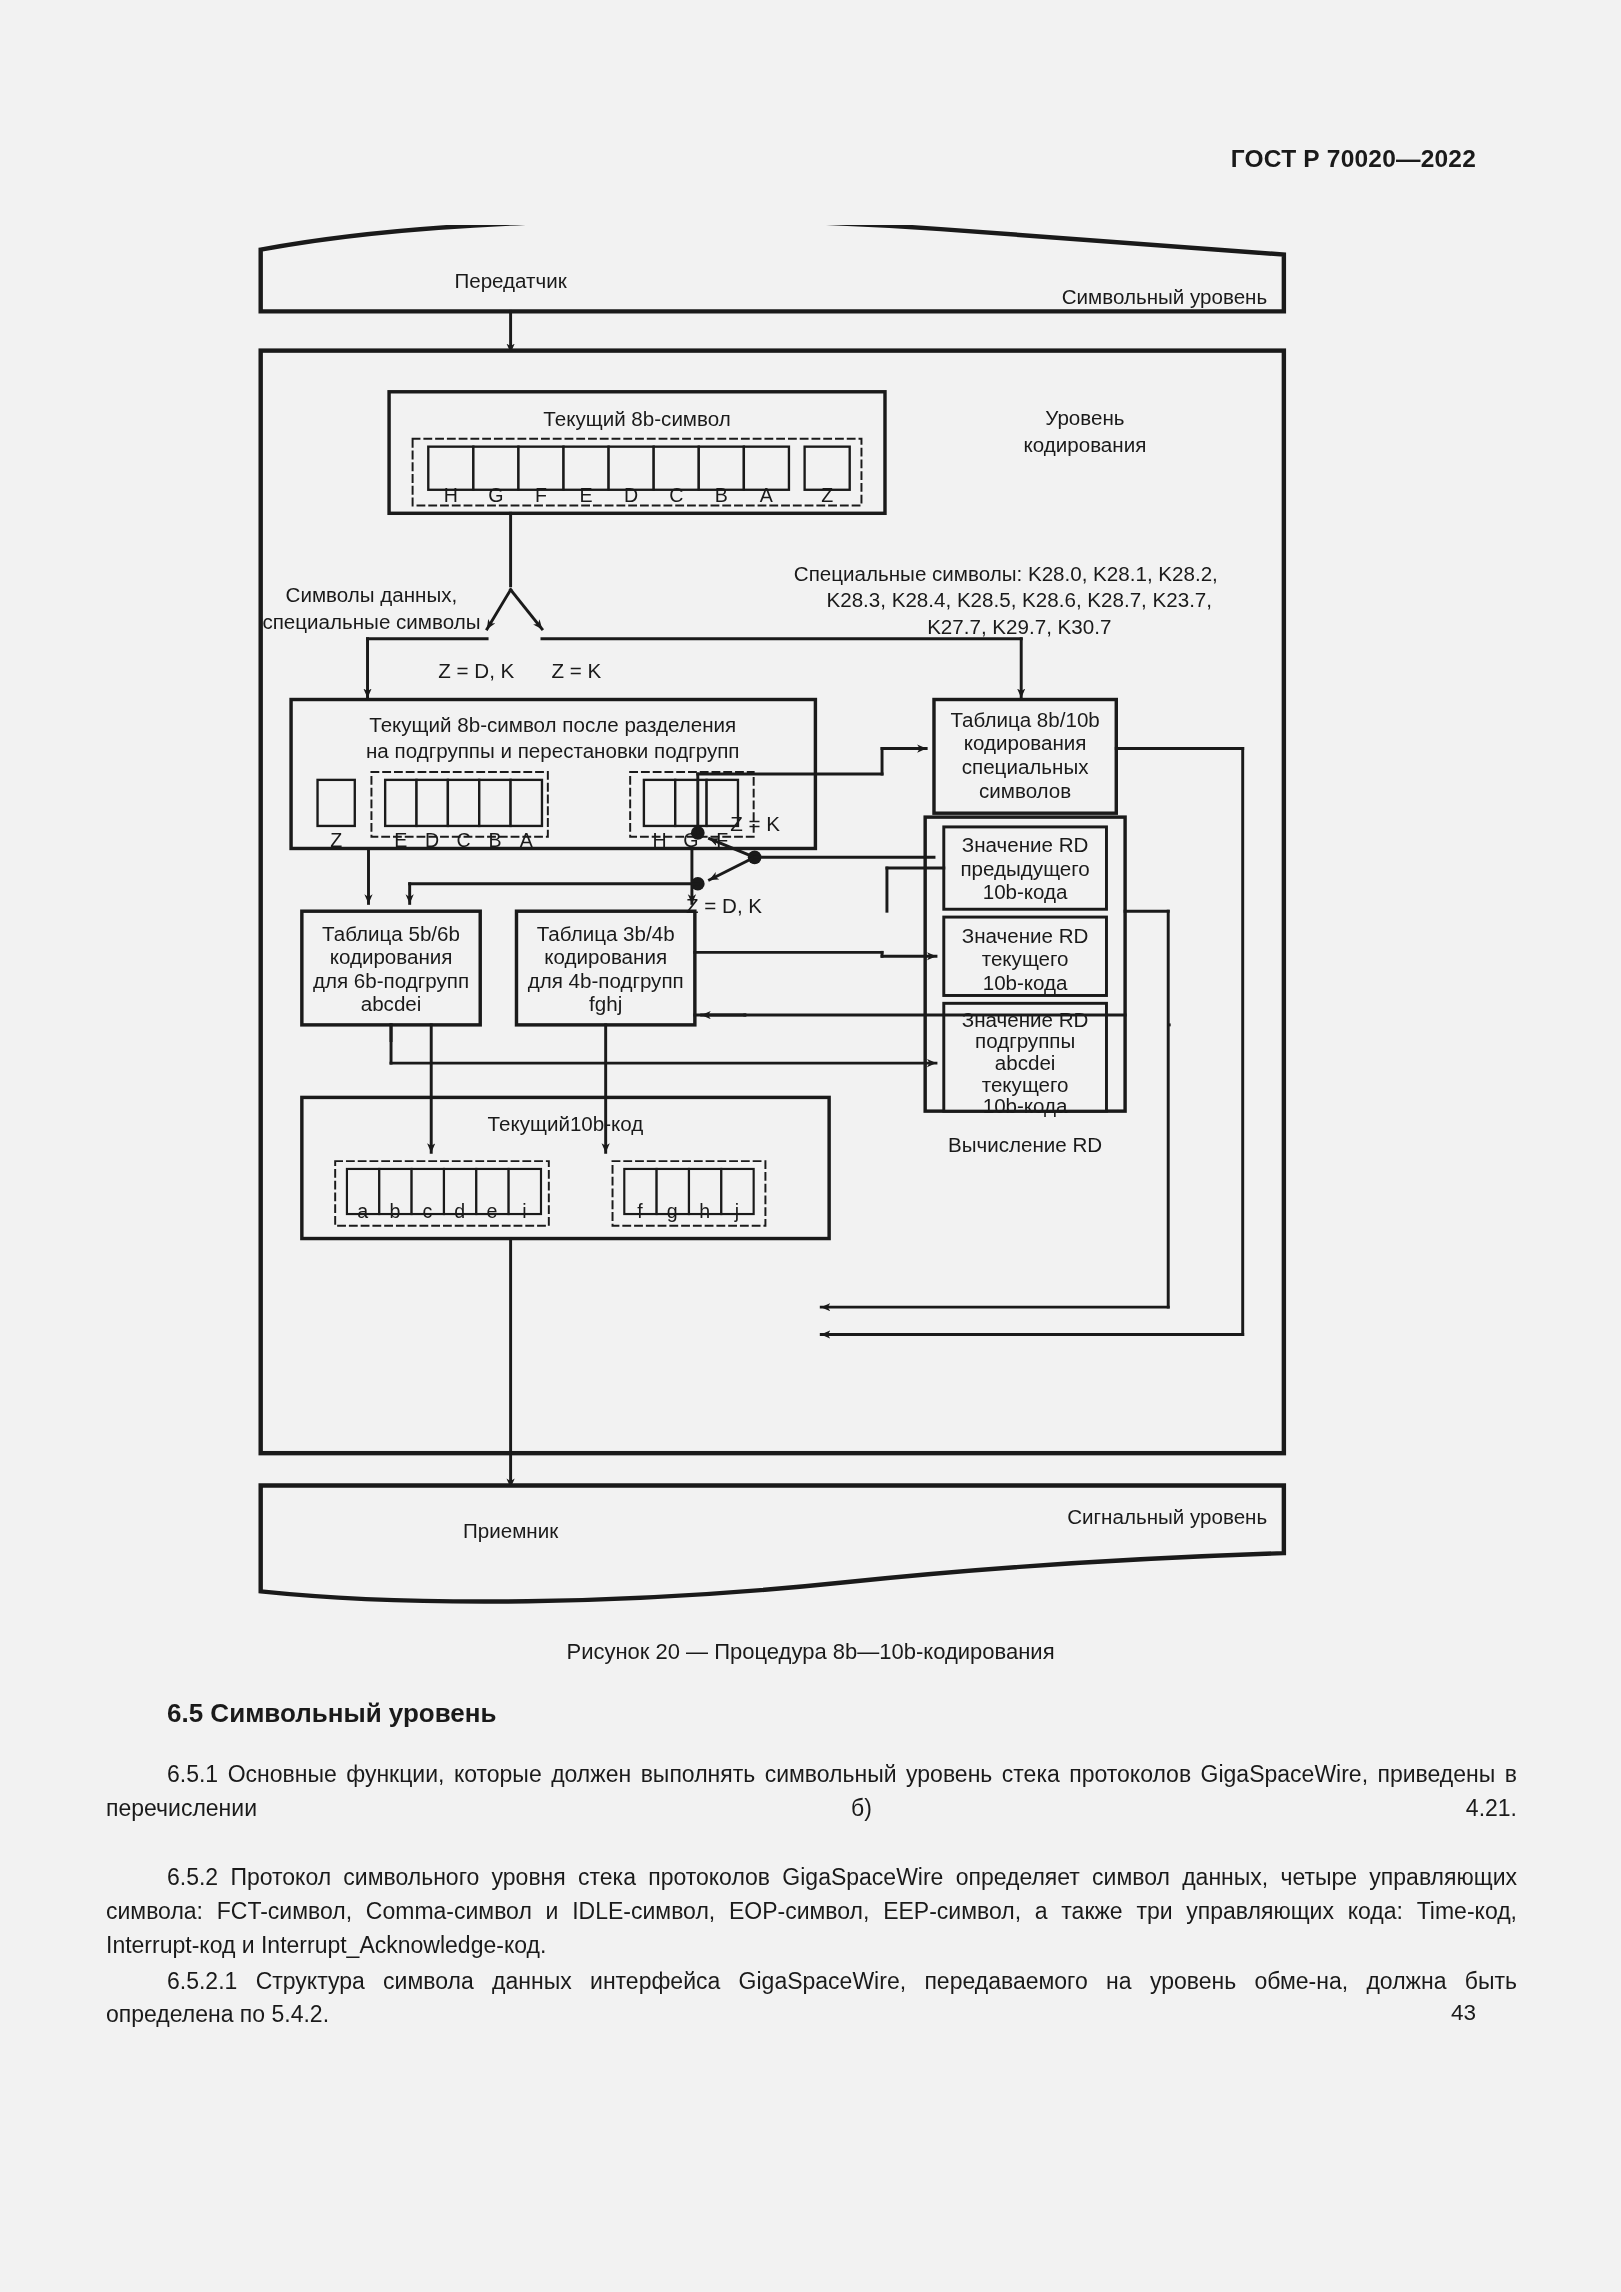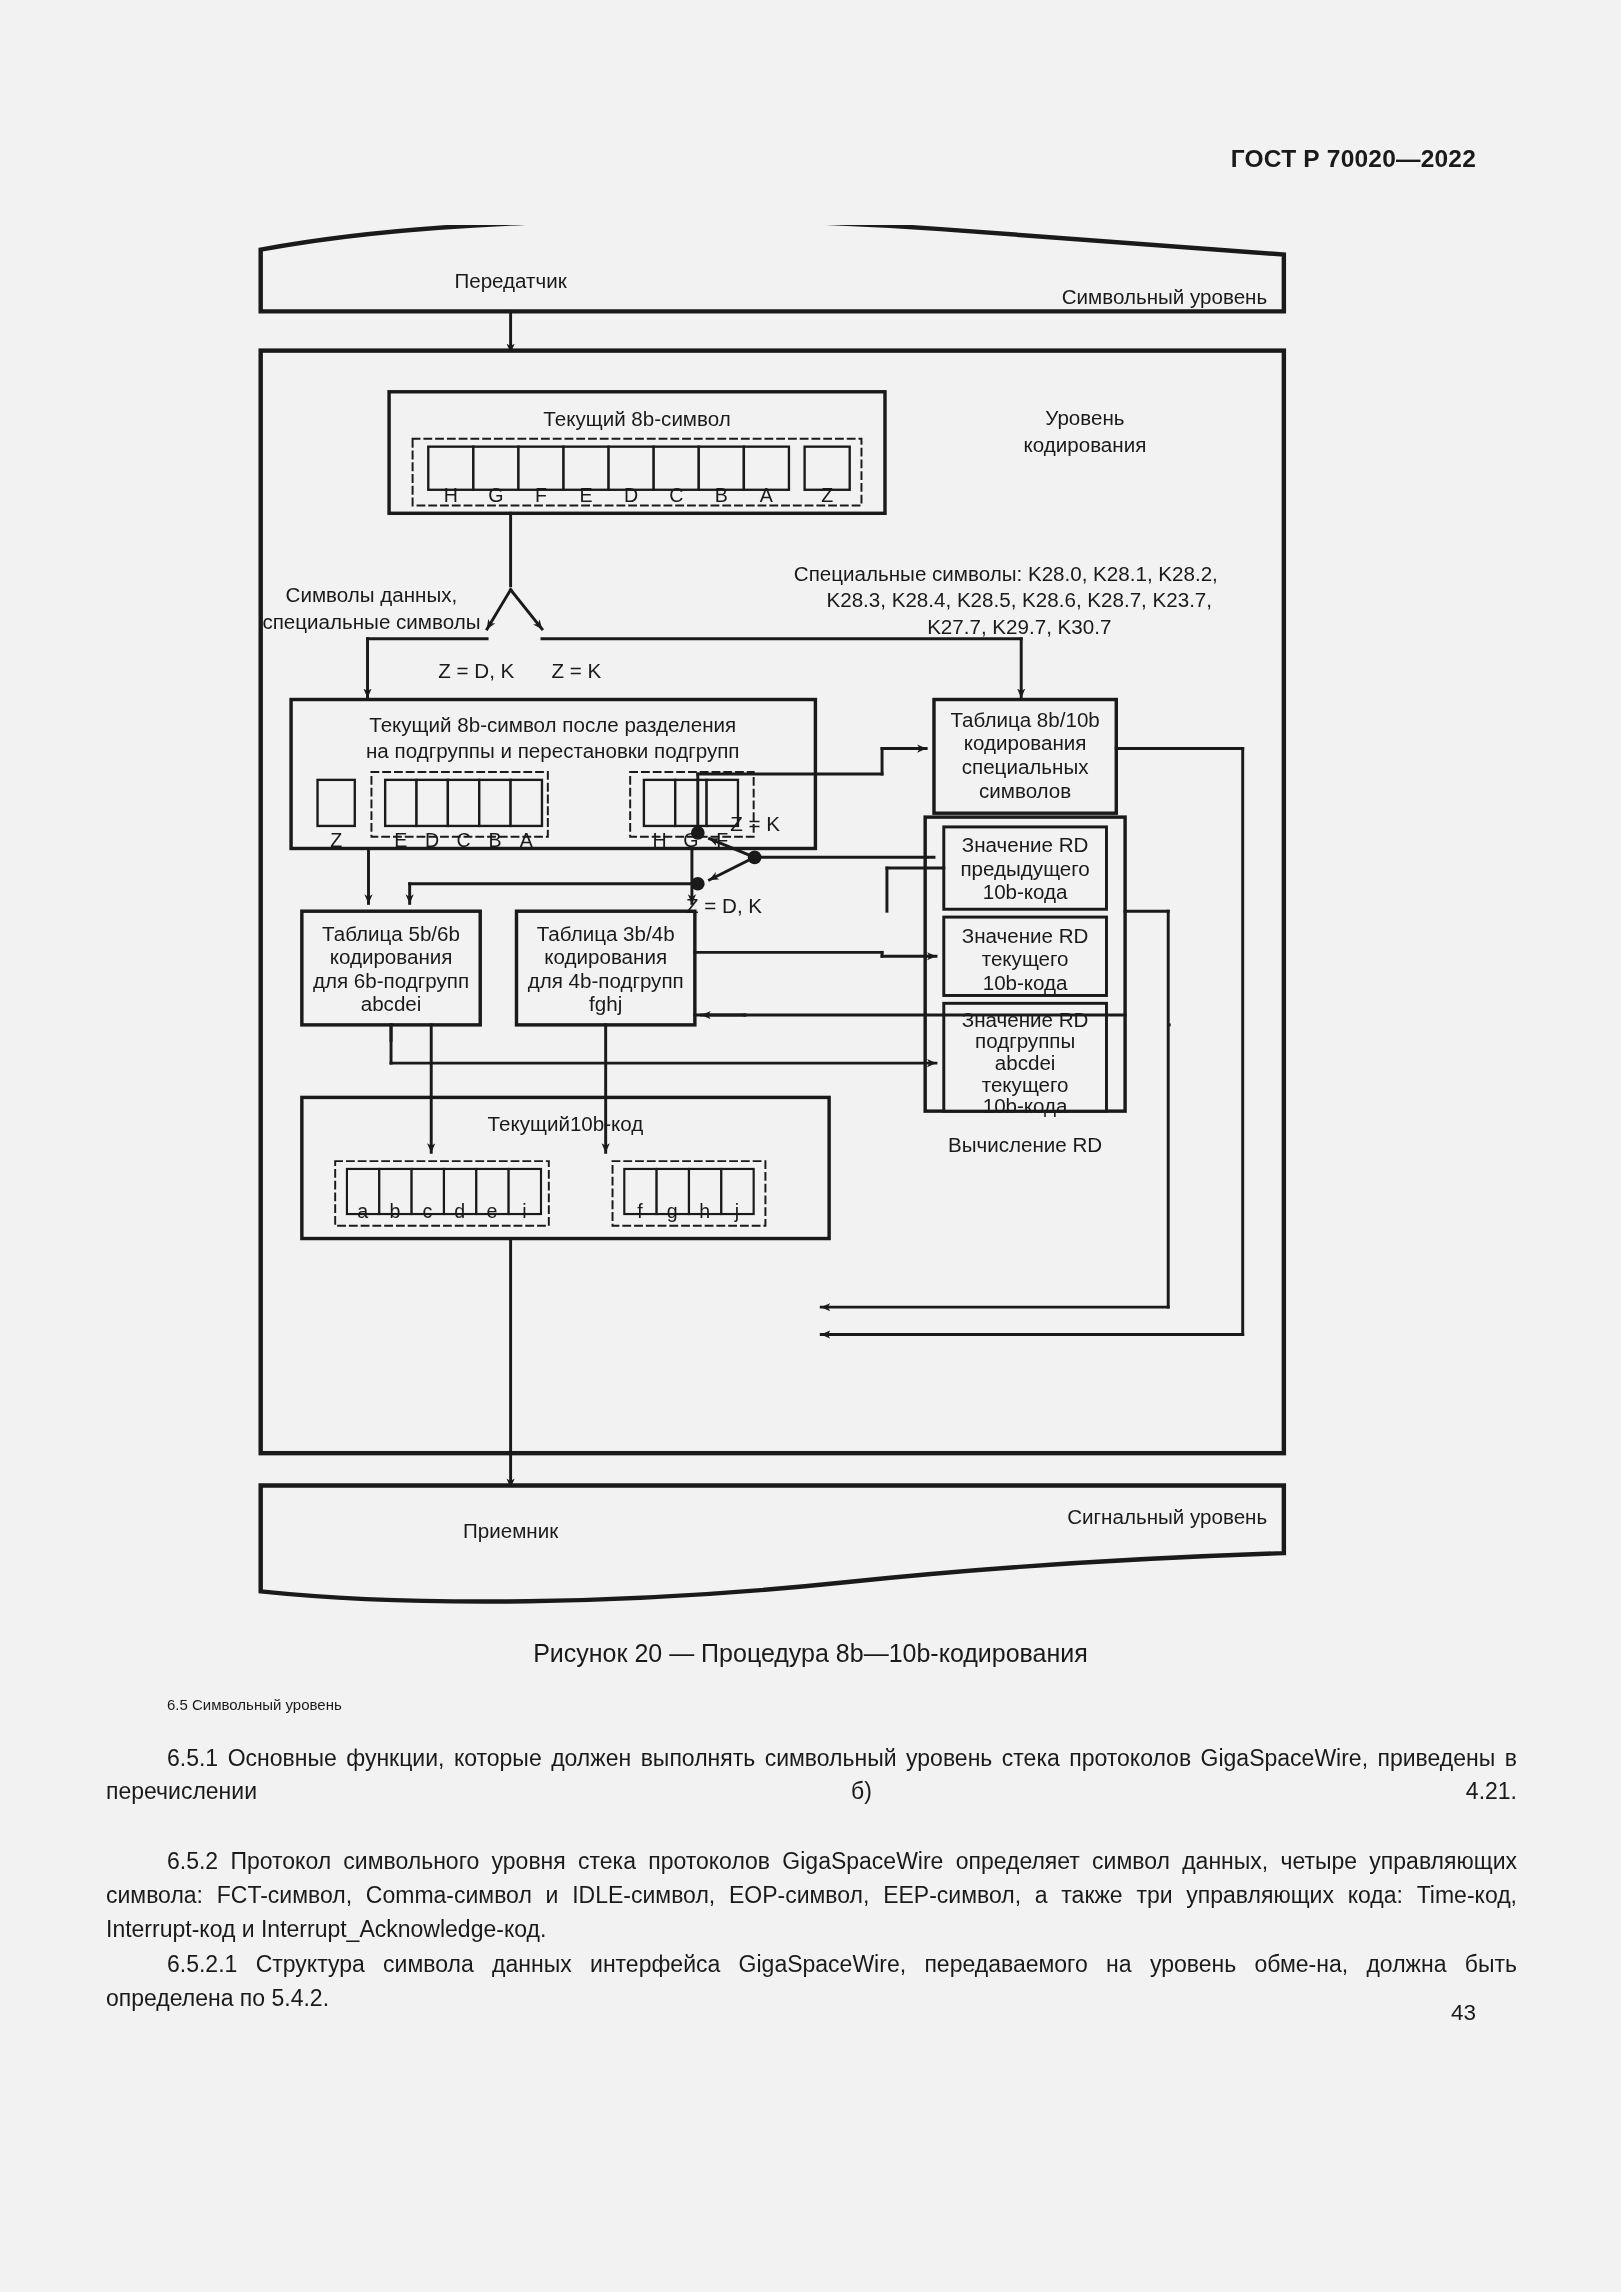--- a/index.html
+++ b/index.html
@@ -24,30 +24,30 @@
   #figure-wrap{position:absolute;left:0;top:225px;width:1397px;height:1392px;}
   #figure-svg{display:block;}
 
   svg text{font-family:"Liberation Sans", sans-serif;fill:#1a1a1a;}
   .t{font-size:21px;}
   .t-sm{font-size:20px;}
 
   
   #figure-caption{
     position:absolute;left:0;top:1639px;width:1621px;
-    text-align:center;font-size:25px;
+    text-align:center;font-size:22px;
   }
 
   
   #body-text{
     position:absolute;left:106px;top:1694px;width:1411px;
     font-size:23px;line-height:1.47;
   }
   #body-text h2{
-    font-size:15px;font-weight:400;margin:0 0 25.5px 0;
+    font-size:26px;font-weight:700;margin:0 0 25.5px 0;
     text-indent:61px;
   }
   #body-text p{margin:0 0 2px 0;text-indent:61px;text-align:justify;}
   #body-text p.justify-all{text-align:justify;}
   #body-text p.justify-all::after{content:"";display:inline-block;width:100%;}
 
   #page-number{
     position:absolute;right:145px;top:2000px;
     font-size:22.5px;
   }

